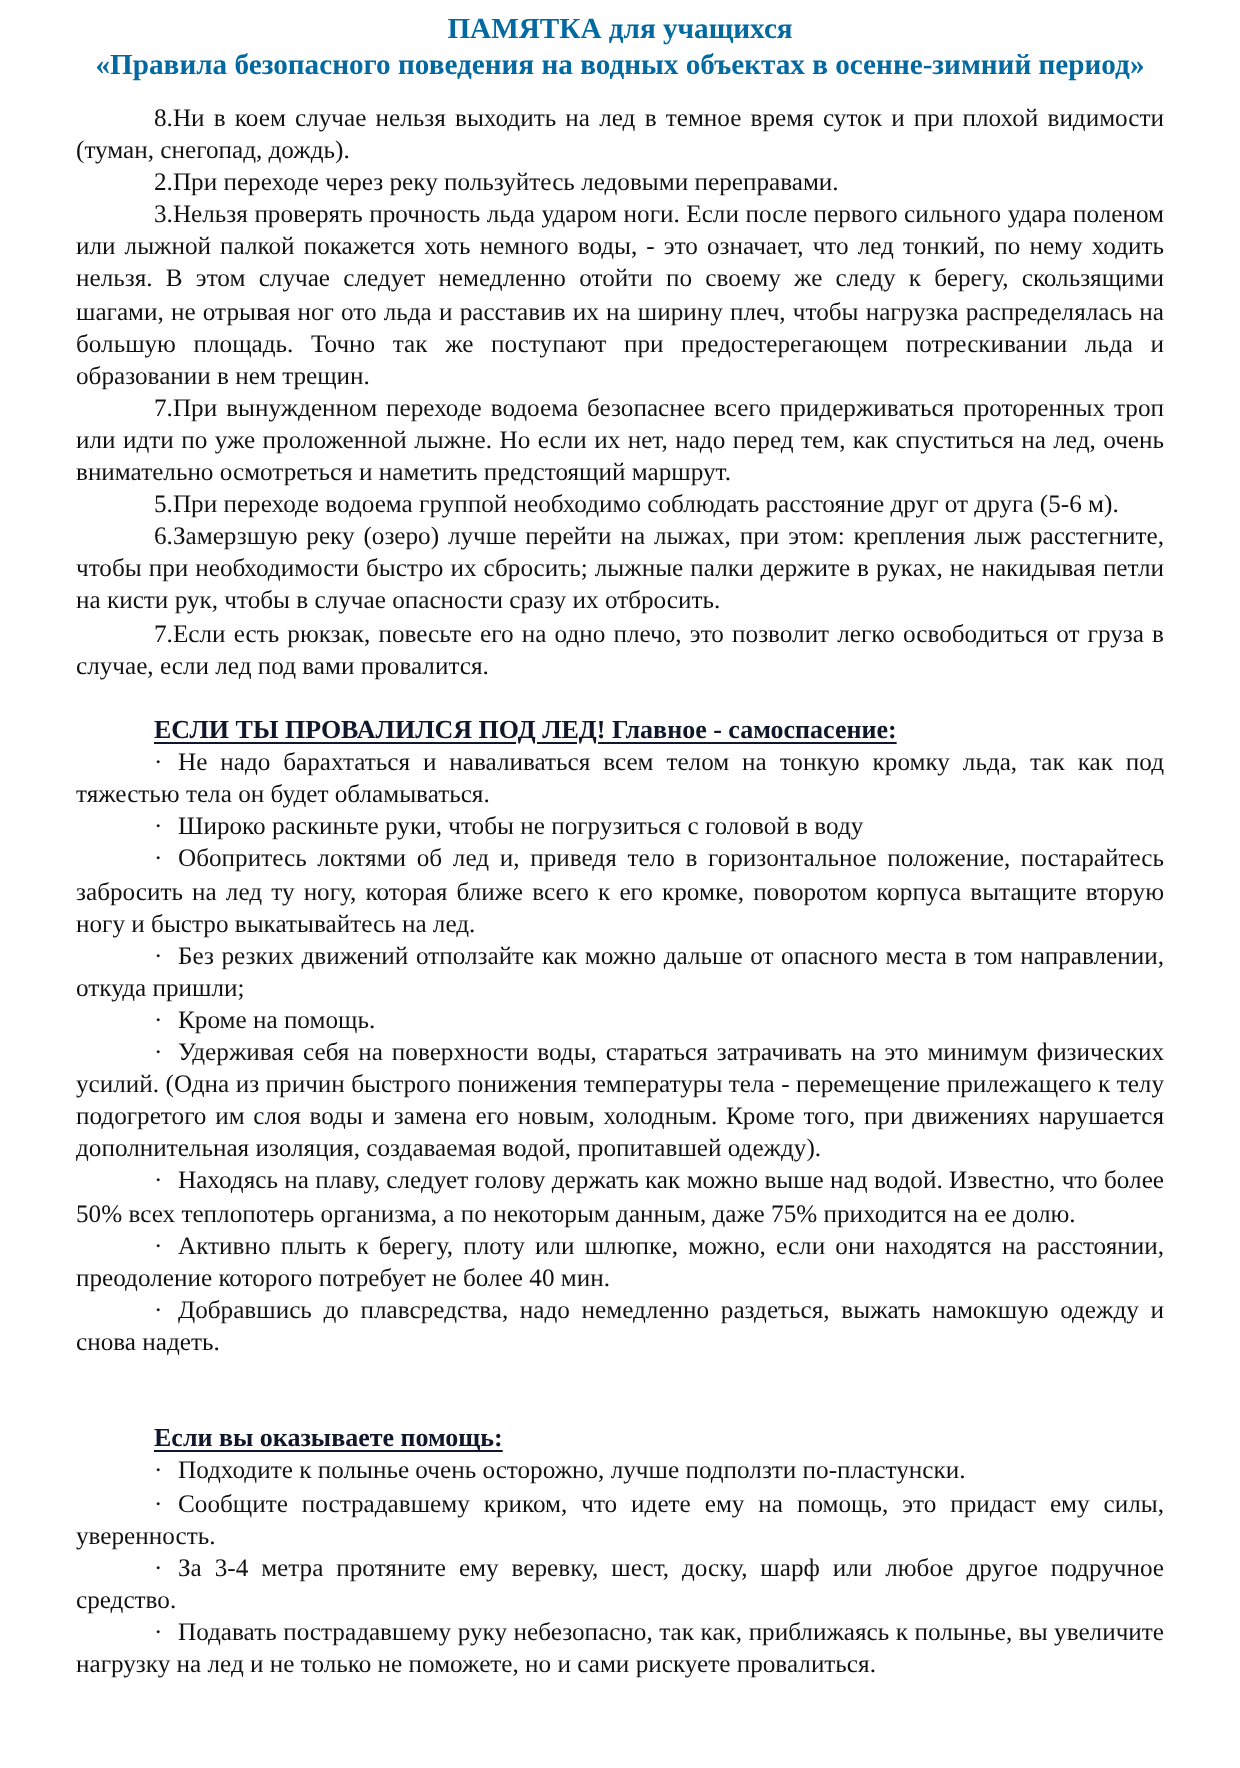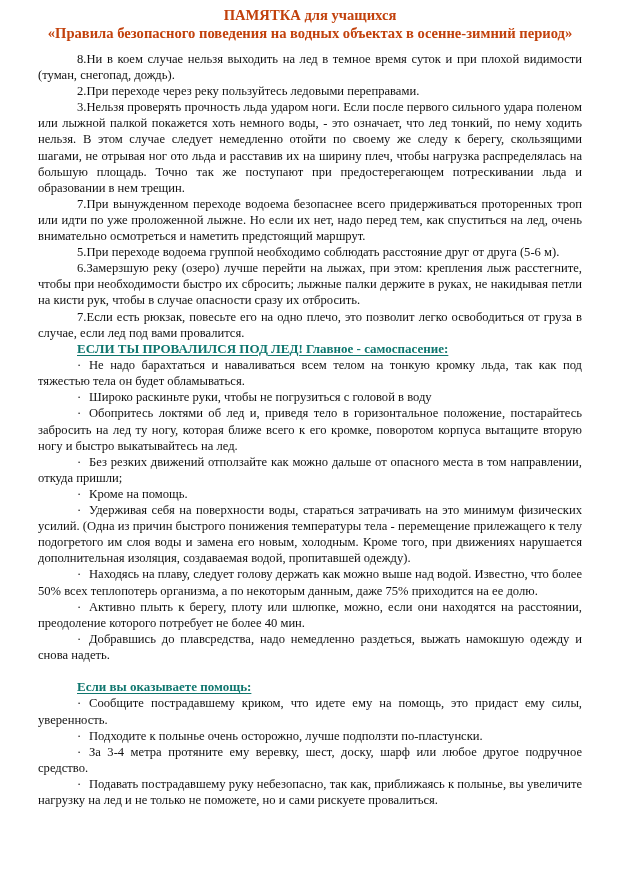--- a/index.html
+++ b/index.html
@@ -2,25 +2,25 @@
 <html><head>
 <meta charset="utf-8">
 <style>
   html, body { margin: 0; padding: 0; background: #ffffff; }
   body { width: 620px; height: 884px; overflow: hidden; position: relative; }
   .page {
     position: absolute; left: 38px; top: 6px; width: 544px;
     font-family: "Liberation Serif", "DejaVu Serif", serif;
     color: #111111; font-size: 12.6px; line-height: 16.1px;
   }
-  .title { text-align: center; color: #c2410c; font-weight: bold; font-size: 14.6px; line-height: 18px; margin: 0; }
+  .title { text-align: center; color: #0369a1; font-weight: bold; font-size: 14.6px; line-height: 18px; margin: 0; }
   .title-block { margin-bottom: 9px; }
   .para { text-align: justify; text-indent: 39px; margin: 0; }
   .red-heading {
-    margin: 0 0 0 39px; color: #0f766e; font-weight: bold; font-size: 13px;
+    margin: 16px 0 0 39px; color: #0f172a; font-weight: bold; font-size: 13px;
     line-height: 16.5px; text-decoration: underline; text-decoration-thickness: 1px;
     text-underline-offset: 2px;
   }
   .bullet { text-align: justify; text-indent: 39px; margin: 0; }
   .bullet .dot { display: inline-block; width: 12px; text-indent: 0; text-align: left; }
   .spacer { height: 16px; }
 </style>
 </head>
 <body>
 
@@ -50,18 +50,18 @@
     <p class="bullet"><span class="dot">·</span><span>Удерживая себя на поверхности воды, стараться затрачивать на это минимум физических усилий. (Одна из причин быстрого понижения температуры тела - перемещение прилежащего к телу подогретого им слоя воды и замена его новым, холодным. Кроме того, при движениях нарушается дополнительная изоляция, создаваемая водой, пропитавшей одежду).</span></p>
     <p class="bullet"><span class="dot">·</span><span>Находясь на плаву, следует голову держать как можно выше над водой. Известно, что более 50% всех теплопотерь организма, а по некоторым данным, даже 75% приходится на ее долю.</span></p>
     <p class="bullet"><span class="dot">·</span><span>Активно плыть к берегу, плоту или шлюпке, можно, если они находятся на расстоянии, преодоление которого потребует не более 40 мин.</span></p>
     <p class="bullet"><span class="dot">·</span><span>Добравшись до плавсредства, надо немедленно раздеться, выжать намокшую одежду и снова надеть.</span></p>
   </div>
 
   <div class="spacer"></div>
 
   <p class="red-heading">Если вы оказываете помощь:</p>
   <div>
+    <p class="bullet"><span class="dot">·</span><span>Подходите к полынье очень осторожно, лучше подползти по-пластунски.</span></p>
     <p class="bullet"><span class="dot">·</span><span>Сообщите пострадавшему криком, что идете ему на помощь, это придаст ему силы, уверенность.</span></p>
-    <p class="bullet"><span class="dot">·</span><span>Подходите к полынье очень осторожно, лучше подползти по-пластунски.</span></p>
     <p class="bullet"><span class="dot">·</span><span>За 3-4 метра протяните ему веревку, шест, доску, шарф или любое другое подручное средство.</span></p>
     <p class="bullet"><span class="dot">·</span><span>Подавать пострадавшему руку небезопасно, так как, приближаясь к полынье, вы увеличите нагрузку на лед и не только не поможете, но и сами рискуете провалиться.</span></p>
   </div>
 </div>
 
 </body></html>

